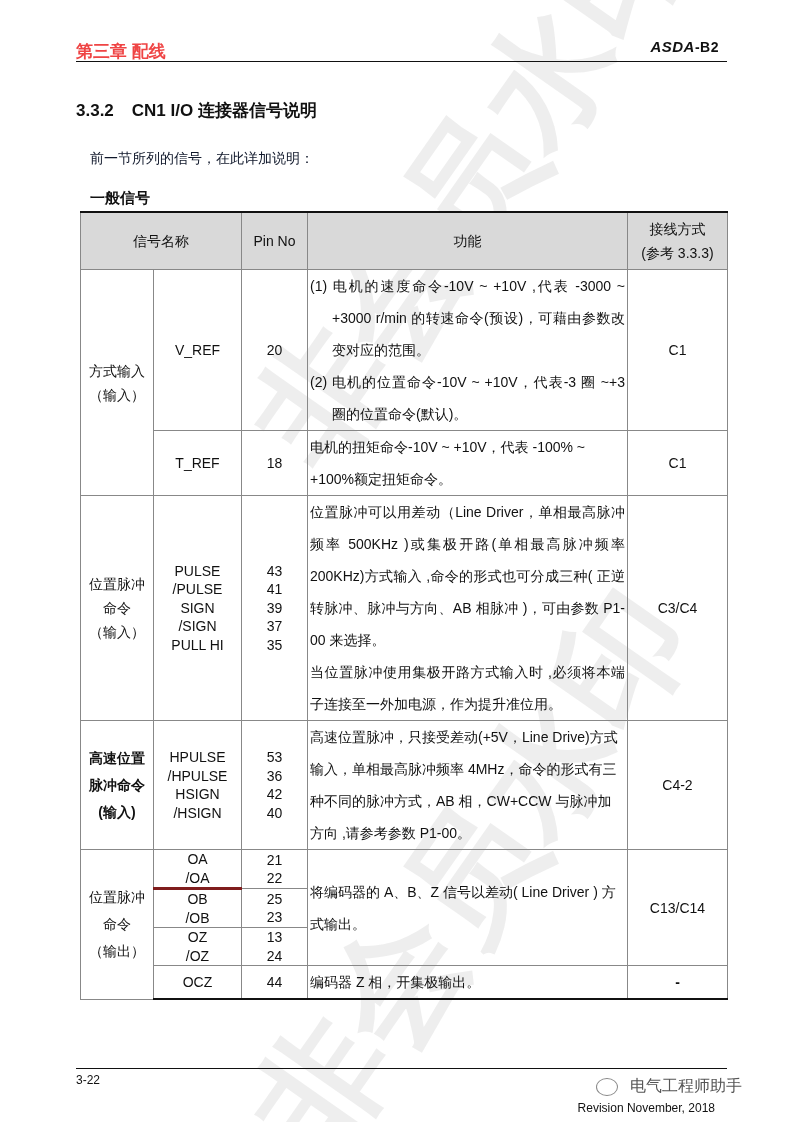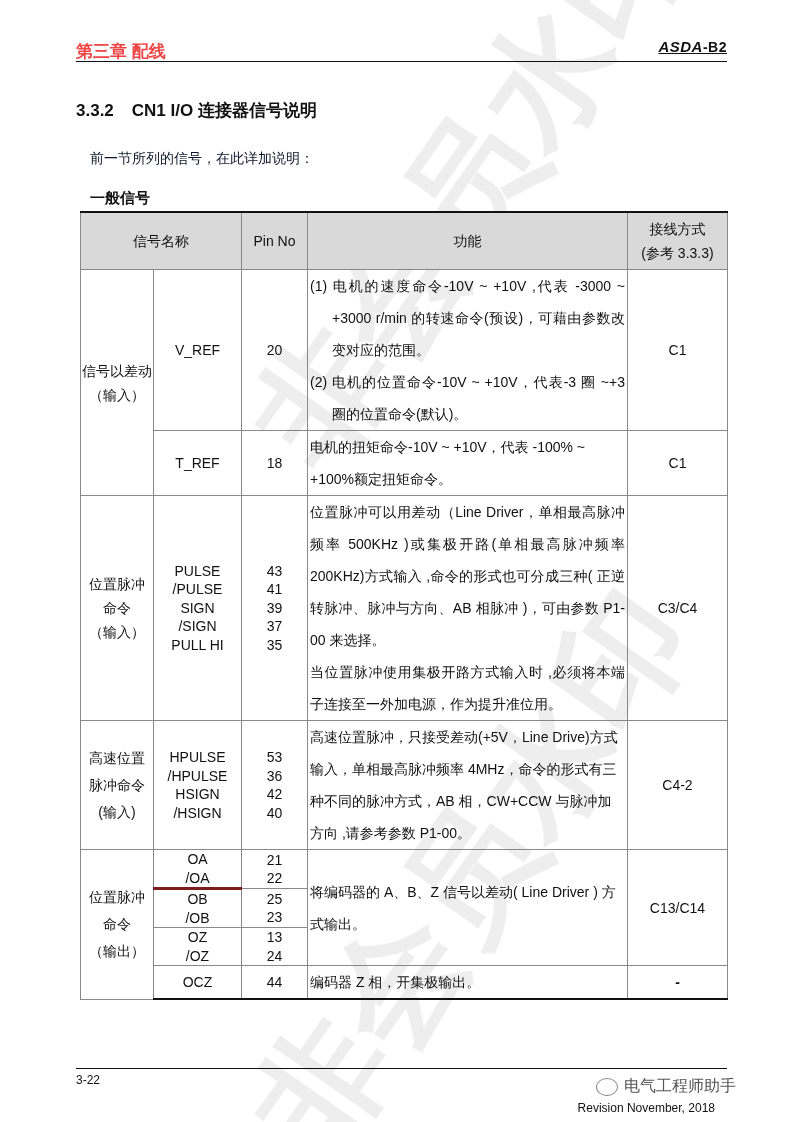--- a/index.html
+++ b/index.html
@@ -4,22 +4,22 @@
 <style>
   html, body { margin: 0; padding: 0; }
   body {
     width: 793px; height: 1122px; background: #ffffff; position: relative; overflow: hidden;
     font-family: "Liberation Sans", "DejaVu Sans", sans-serif; color: #111;
   }
   .header-left {
     position: absolute; left: 76px; top: 40px; font-size: 17px; font-weight: bold; color: #ef4444;
   }
   .header-right {
-    position: absolute; right: 66px; top: 38px; font-size: 15px; font-weight: bold; font-style: italic;
-    letter-spacing: 0.5px; color: #111; text-decoration: underline;
+    position: absolute; right: 74px; top: 38px; font-size: 15px; font-weight: bold; font-style: italic;
+    letter-spacing: 0.5px; color: #111;
   }
   .header-right .b2 { font-style: normal; font-size: 14px; }
   .header-rule {
     position: absolute; left: 76px; width: 651px; top: 61px; height: 0; border-top: 1.3px solid #111;
   }
   .section-title {
     position: absolute; left: 76px; top: 99px; font-size: 17px; font-weight: bold; color: #111;
   }
   .section-title .num { margin-right: 18px; }
   .intro {
@@ -50,21 +50,21 @@
     position: absolute; color: rgba(120,120,120,0.13); font-size: 130px; font-weight: bold;
     transform: rotate(-55deg); transform-origin: left top; white-space: nowrap; pointer-events: none;
     font-family: "DejaVu Sans", sans-serif;
   }
   .footer-rule {
     position: absolute; left: 76px; width: 651px; top: 1068px; border-top: 1.3px solid #111;
   }
   .footer-left { position: absolute; left: 76px; top: 1073px; font-size: 12px; color: #111; }
   .footer-right { position: absolute; right: 78px; top: 1101px; font-size: 12px; color: #111; }
   .wechat {
-    position: absolute; left: 596px; top: 1076px; font-size: 16px; color: #555; display: flex; align-items: center; gap: 6px;
+    position: absolute; left: 596px; top: 1076px; font-size: 16px; color: #555; display: flex; align-items: center; gap: 12px;
   }
   .wechat .ico {
     width: 20px; height: 16px; border: 1.3px solid #888; border-radius: 50%; position: relative; background: rgba(255,255,255,0.6);
   }
 </style>
 </head>
 <body>
 
 <div class="watermark" style="left:215px; top:400px;"><span>非会员水印</span></div>
 <div class="watermark" style="left:215px; top:1090px;"><span>非会员水印</span></div>
@@ -96,21 +96,21 @@
       <th>
         <div>接线方式</div>
         <div>(参考 3.3.3)</div>
       </th>
     </tr>
   </thead>
   <tbody>
 
     <tr style="height:136px;">
       <td rowspan="2" style="line-height:24px;">
-        <div>信号以差动</div>
+        <div>方式输入</div>
         <div>（输入）</div>
       </td>
       <td>V_REF</td>
       <td>20</td>
       <td class="func">
         <div class="hang just">(1) 电机的速度命令-10V ~ +10V ,代表 -3000 ~ +3000 r/min 的转速命令(预设)，可藉由参数改变对应的范围。</div>
         <div class="hang just">(2) 电机的位置命令-10V ~ +10V，代表-3 圈 ~+3 圈的位置命令(默认)。</div>
       </td>
       <td>C1</td>
     </tr>
@@ -142,21 +142,21 @@
         <div>35</div>
       </td>
       <td class="func">
         <div class="just">位置脉冲可以用差动（Line Driver，单相最高脉冲频率 500KHz )或集极开路(单相最高脉冲频率 200KHz)方式输入 ,命令的形式也可分成三种( 正逆转脉冲、脉冲与方向、AB 相脉冲 )，可由参数 P1-00 来选择。</div>
         <div class="just">当位置脉冲使用集极开路方式输入时 ,必须将本端子连接至一外加电源，作为提升准位用。</div>
       </td>
       <td>C3/C4</td>
     </tr>
 
     <tr style="height:110px;">
-      <td style="line-height:27px;">
+      <td style="line-height:27px;font-weight:bold;">
         <div>高速位置</div>
         <div>脉冲命令</div>
         <div>(输入)</div>
       </td>
       <td class="stack">
         <div>HPULSE</div>
         <div>/HPULSE</div>
         <div>HSIGN</div>
         <div>/HSIGN</div>
       </td>

